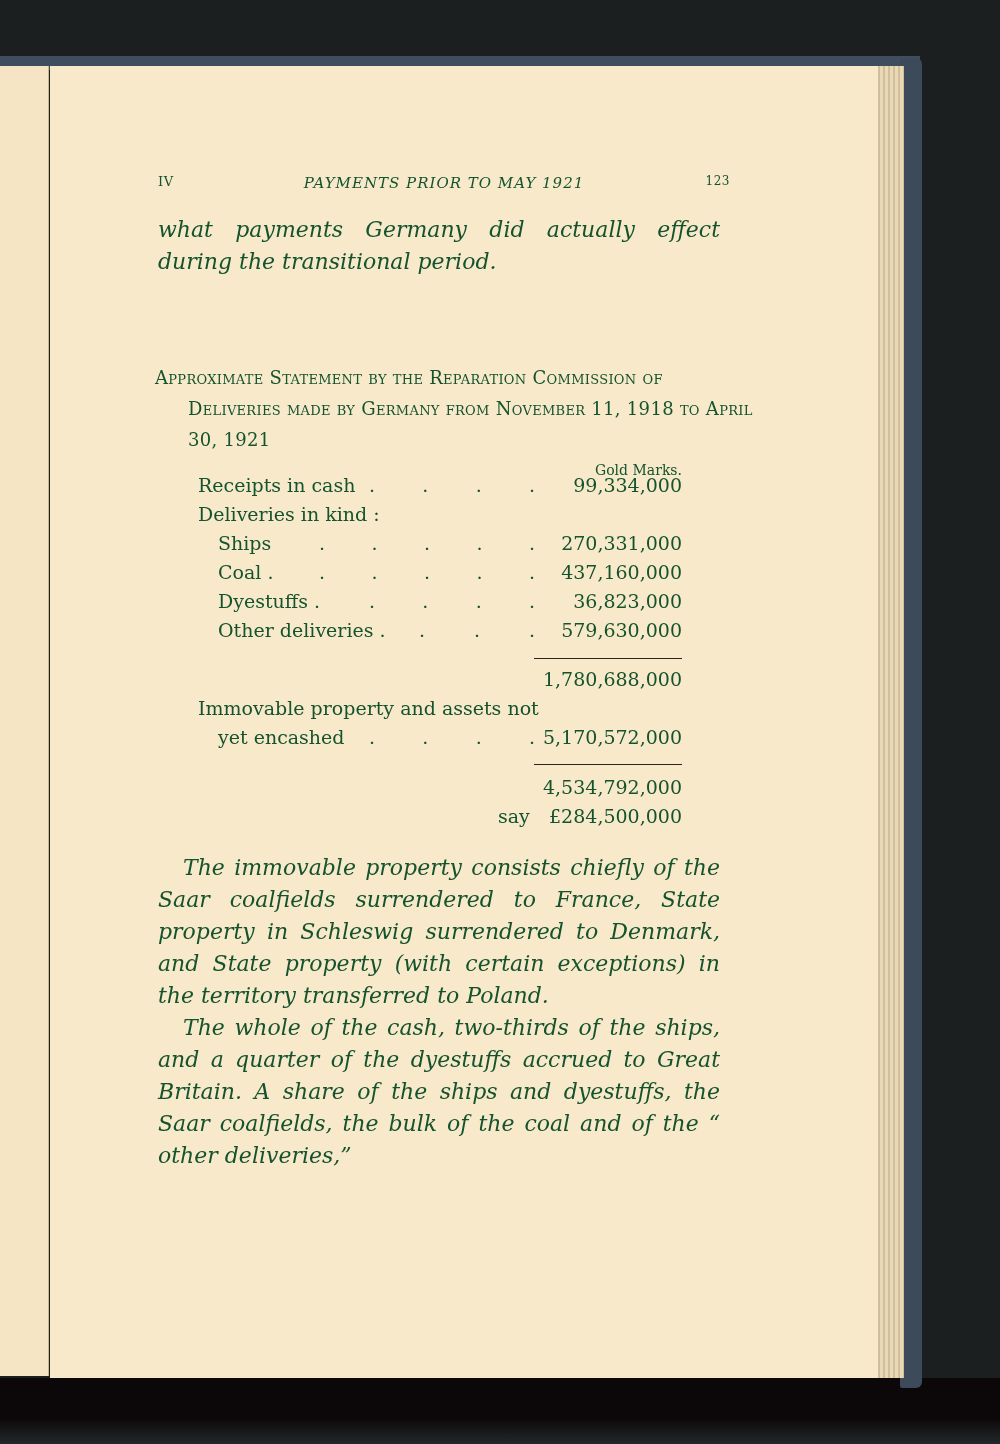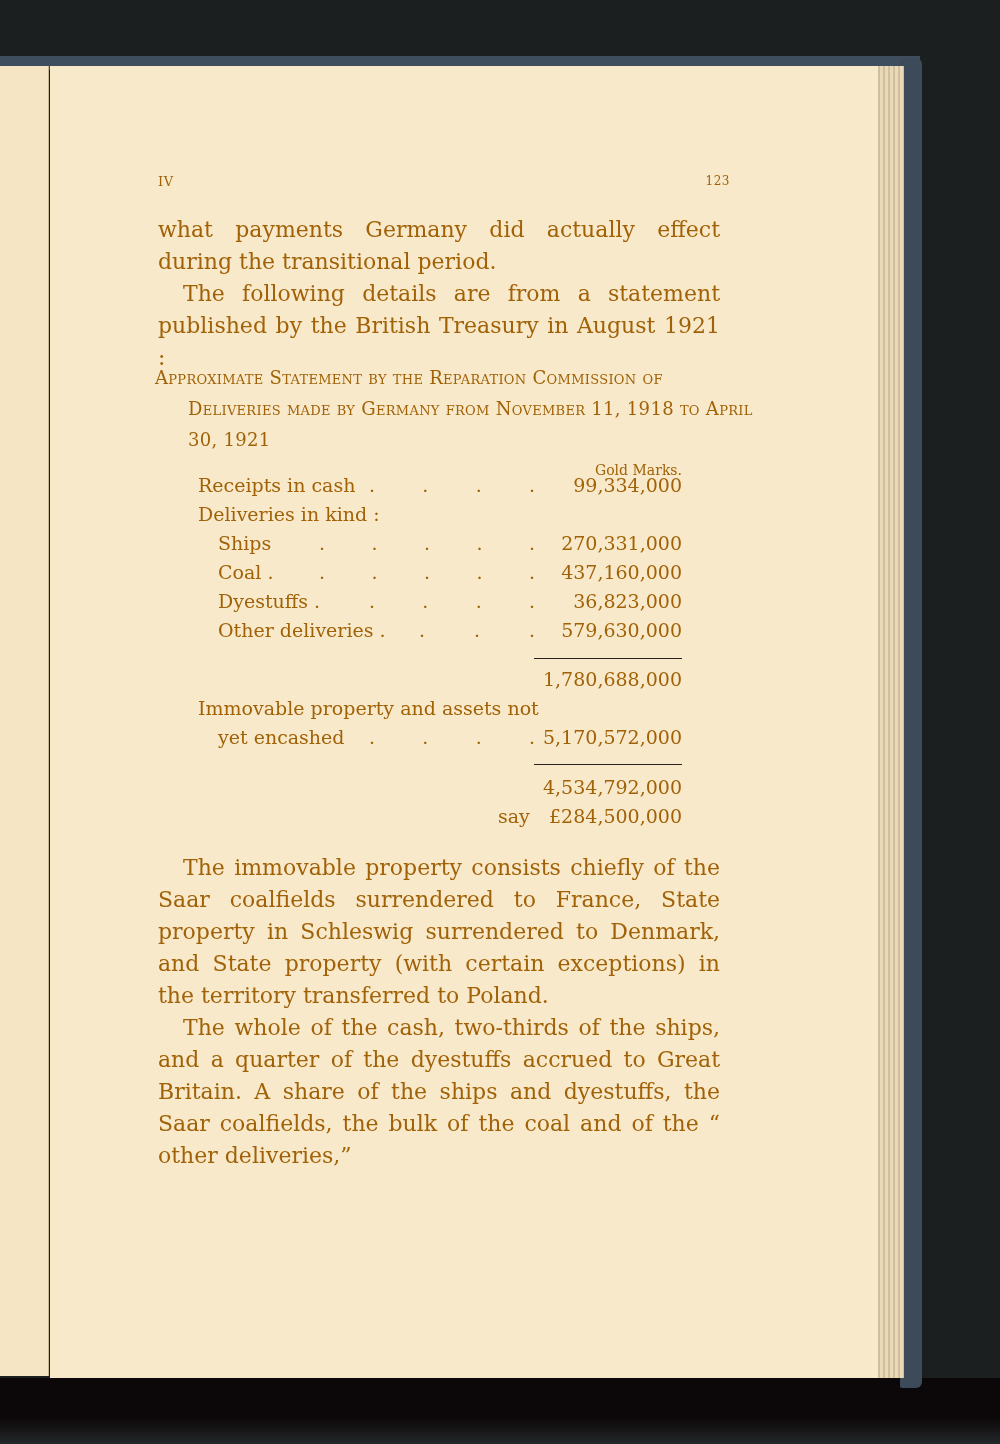--- a/index.html
+++ b/index.html
@@ -24,32 +24,32 @@
       position: absolute; left: 870px; top: 66px; width: 34px; height: 1312px;
       background: repeating-linear-gradient(90deg, #e9d9b6 0px, #e9d9b6 3px, #b8a784 4px, #e6d5b0 5px);
     }
     .left-page {
       position: absolute; left: 0; top: 66px; width: 48px; height: 1310px;
       background: #f5e5c5; border-right: 1px solid #c9b792;
     }
     .page {
       position: absolute; left: 50px; top: 66px; width: 828px; height: 1312px;
       background: #f8e9cb;
-      color: #a16207;
+      color: #14532d;
     }
     .running-head {
       position: absolute; left: 108px; top: 108px; width: 572px; height: 22px;
       font-size: 14px; letter-spacing: 0.5px;
     }
     .rh-chapter { position: absolute; left: 0; top: 0; font-size: 13px; }
     .rh-title { position: absolute; left: 0; right: 0; top: 0; text-align: center; font-style: italic; font-size: 15px; letter-spacing: 1px; }
     .rh-page { position: absolute; right: 0; top: 0; font-size: 12px; }
     .para {
       position: absolute; left: 108px; width: 562px;
-      font-size: 22px; line-height: 32px; text-align: justify;
+      font-size: 22px; line-height: 32px; text-align: justify; font-style: italic;
     }
     .para.indent { text-indent: 25px; }
     .para-1 { top: 148px; }
     .para-2 { top: 212px; }
     .table-title {
       position: absolute; left: 105px; top: 296px; width: 566px;
       font-size: 18px; line-height: 31px; font-variant: small-caps; letter-spacing: 0.3px;
       padding-left: 33px; text-indent: -33px;
     }
     .statement {
@@ -73,25 +73,25 @@
 
 <div class="backdrop-bottom"></div>
 <div class="cover-top"></div>
 <div class="cover-right"></div>
 <div class="page-edges"></div>
 <div class="left-page"></div>
 
 <div class="page">
   <div class="running-head">
     <span class="rh-chapter">IV</span>
+    <span class="rh-title">PAYMENTS PRIOR TO MAY 1921</span>
     <span class="rh-page">123</span>
   </div>
 
   <div class="para para-1">what payments Germany did actually effect during the transitional period.</div>
-  <div class="para indent para-2">The following details are from a statement published by the British Treasury in August 1921 :</div>
 
   <div class="table-title">Approximate Statement by the Reparation Commission of Deliveries made by Germany from November 11, 1918 to April 30, 1921</div>
 
   <div class="statement">
     <div class="unit-label">Gold Marks.</div>
 
     <div class="row" style="top:28px">
       <span class="label">Receipts in cash</span>
       <span class="dots">
           <span class="dot-mark">.</span>

